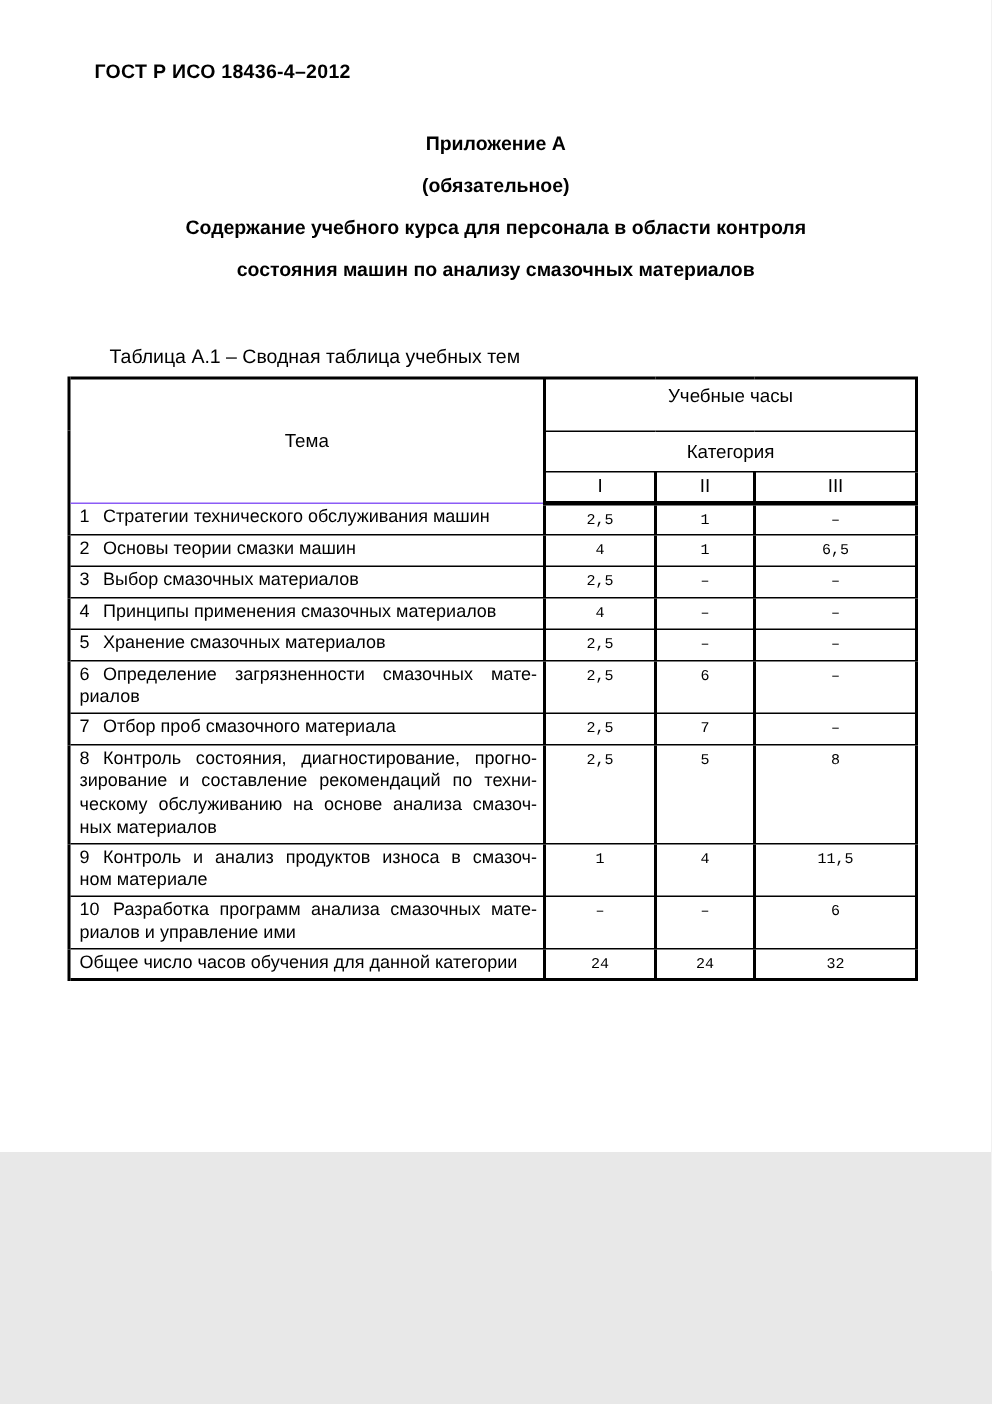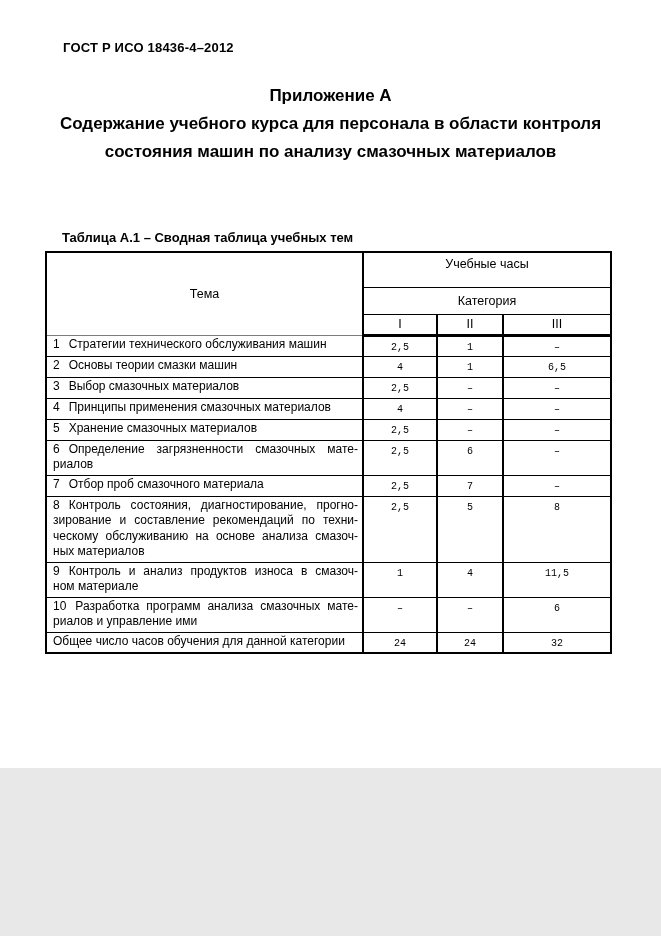--- a/index.html
+++ b/index.html
@@ -22,32 +22,31 @@
     font-weight: bold;
     letter-spacing: 0.2px;
     white-space: nowrap;
   }
   .title-block {
     position: absolute;
     left: 0;
     top: 82px;
     width: 661px;
     text-align: center;
-    font-size: 17px;
+    font-size: 13px;
     font-weight: bold;
     line-height: 28px;
   }
   .table-caption {
     position: absolute;
-    left: 62px;
+    left: 73px;
     top: 230px;
     font-size: 13px;
     line-height: 16px;
     white-space: nowrap;
-    font-weight: bold;
   }
   .summary-table {
     position: absolute;
     left: 45px;
     top: 251px;
     width: 565px;
     border-collapse: collapse;
     table-layout: fixed;
     border: 2px solid #000;
     font-size: 12.5px;
@@ -108,20 +107,21 @@
 </style>
 </head>
 <body>
 
 <div class="page">
 
   <div class="doc-code">ГОСТ Р ИСО 18436-4–2012</div>
 
   <div class="title-block">
     <div>Приложение А</div>
+    <div>(обязательное)</div>
     <div>Содержание учебного курса для персонала в области контроля</div>
     <div>состояния машин по анализу смазочных материалов</div>
   </div>
 
   <div class="table-caption">Таблица А.1 – Сводная таблица учебных тем</div>
 
   <table class="summary-table">
     <colgroup>
       <col style="width:317px">
       <col style="width:74px">

